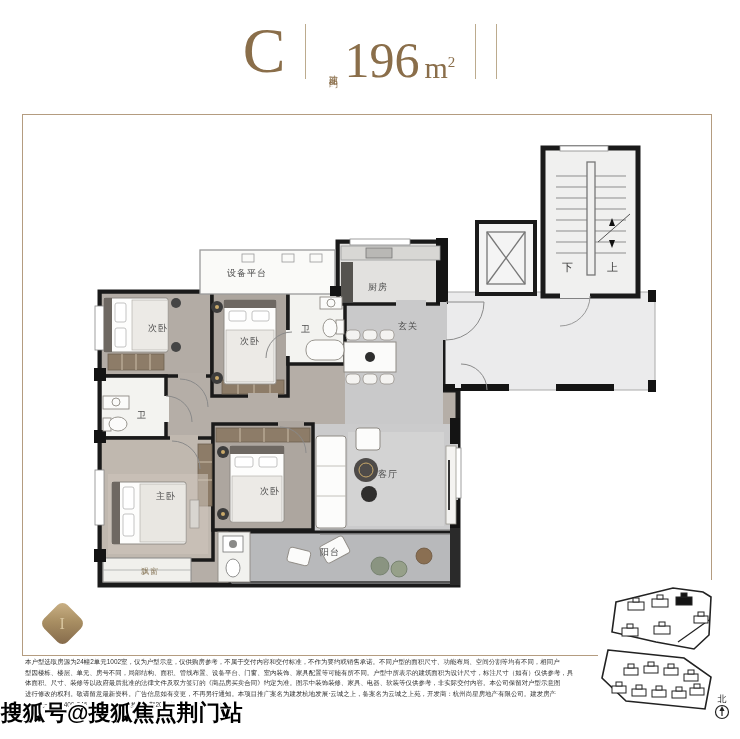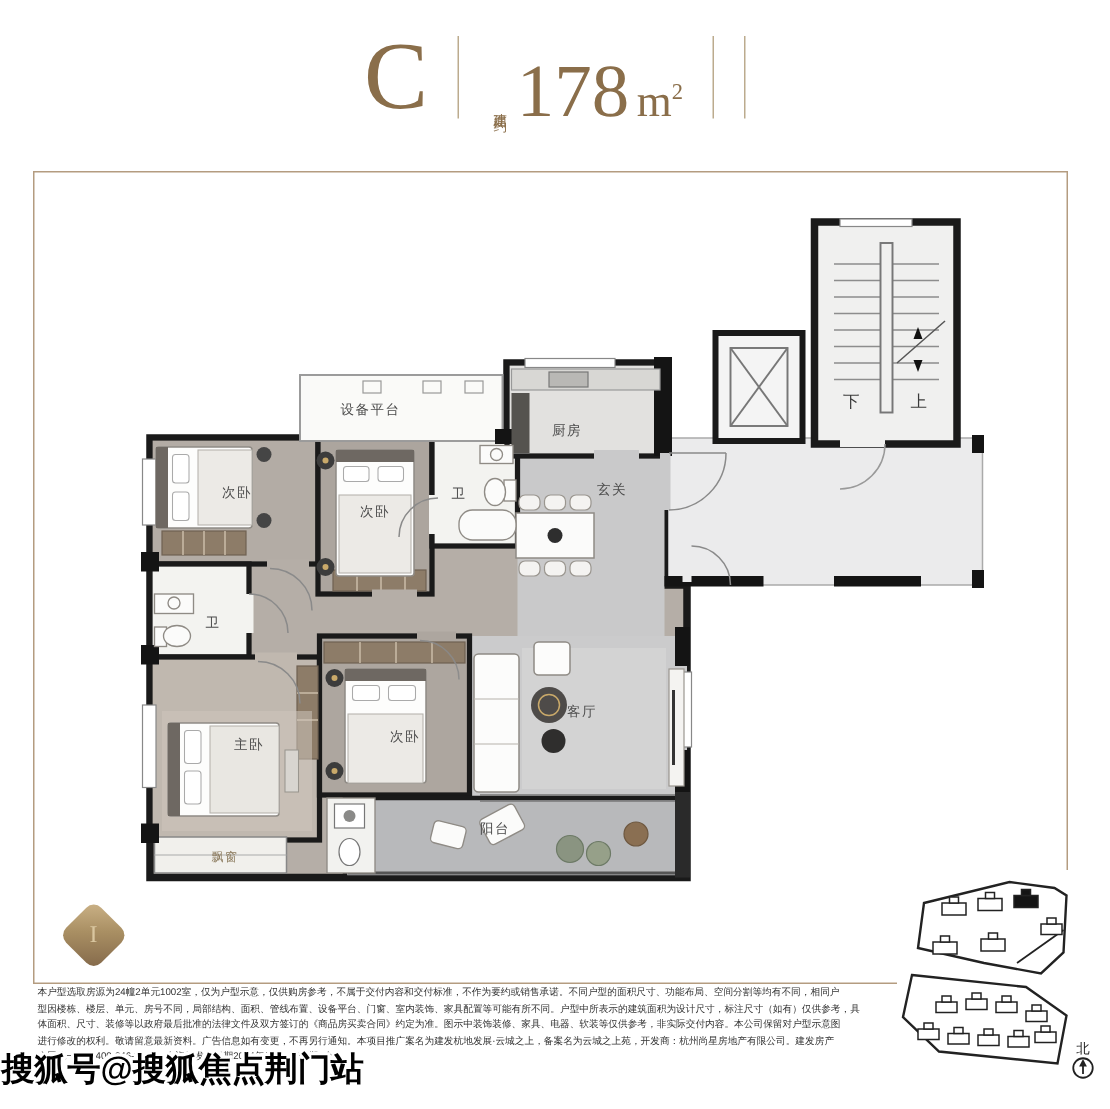--- a/index.html
+++ b/index.html
@@ -49,21 +49,21 @@
 </head>
 <body>
 
 <div class="page">
 
   <div class="header">
     <div class="type-letter">C</div>
     <div class="hdiv"></div>
     <div class="area">
       <div class="area-prefix">建面约</div>
-      <div class="area-num">178</div>
+      <div class="area-num">196</div>
       <div class="unit"><span>m</span><sup>2</sup></div>
     </div>
     <div class="hdiv"></div>
     <div class="hdiv"></div>
   </div>
 
   <div class="frame"></div>
 
   <svg class="plan" width="740" height="739" viewBox="0 0 740 739">
 

